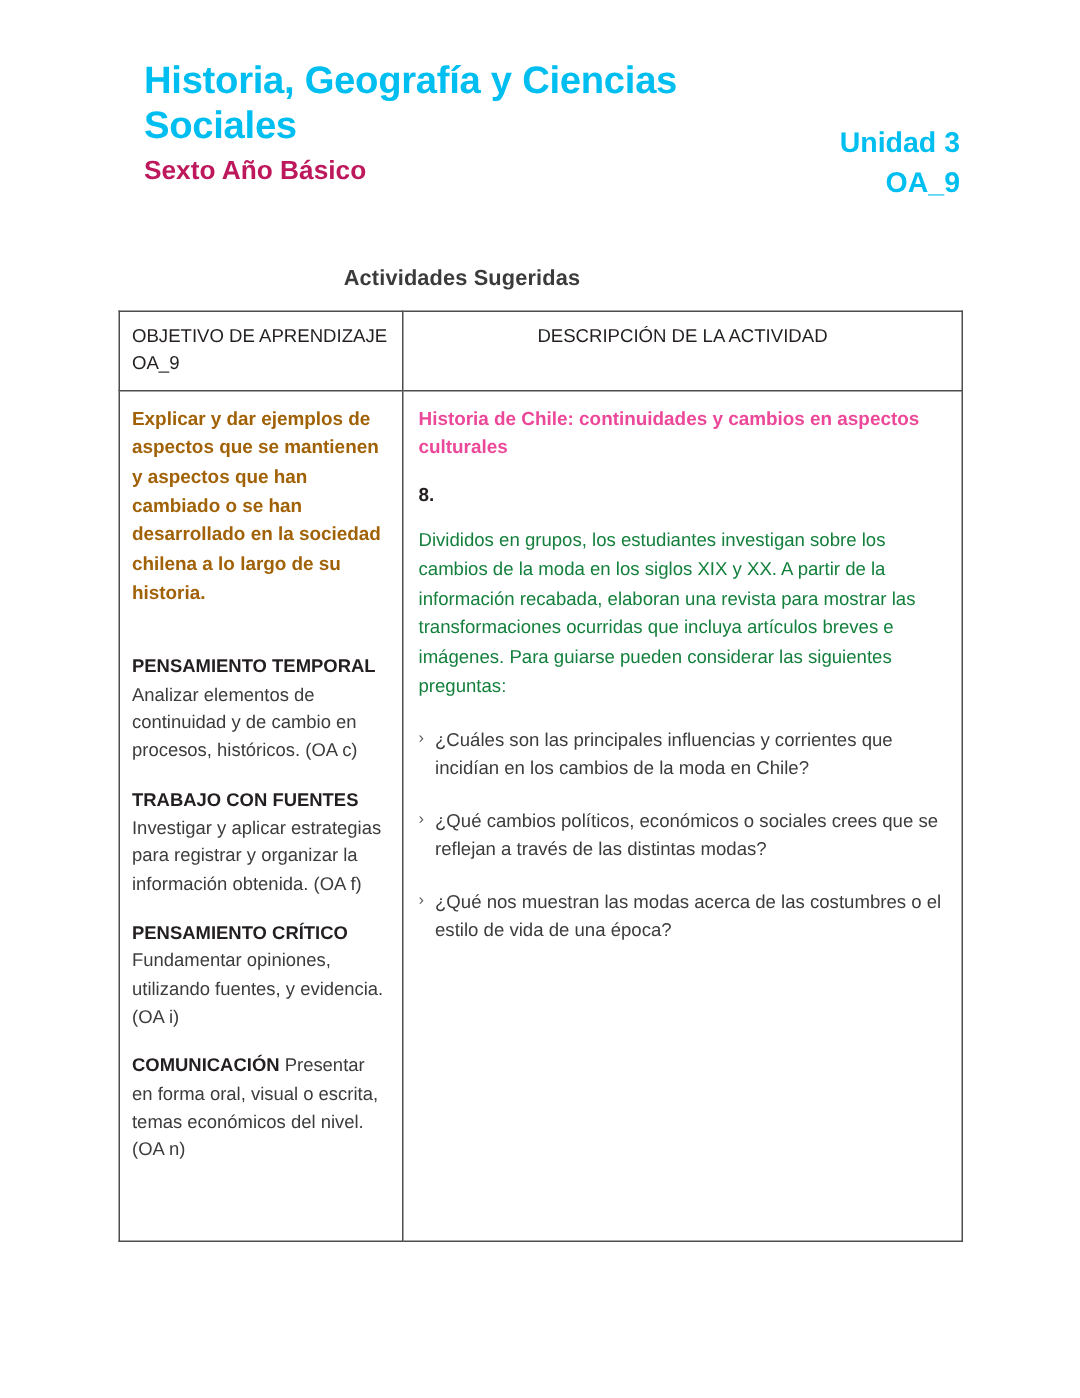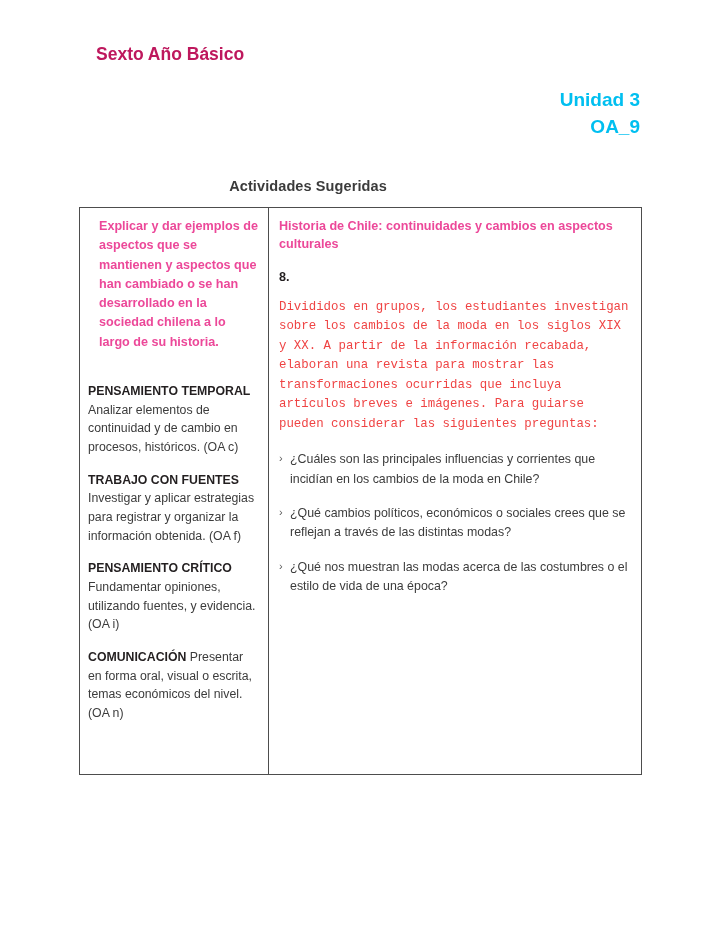--- a/index.html
+++ b/index.html
@@ -112,22 +112,22 @@
   .th-left  { text-align: left; }
   .th-right { text-align: center; }
 
   .head-row td { height: 44px; }
 
   
   .obj-statement {
     font-size: 12.6px;
     font-weight: bold;
     line-height: 1.53;
-    color: #ec4899;
-    margin: 0 0 30px 11px;
+    color: #a16207;
+    margin: 0 0 30px 0;
   }
   .skill-block {
     font-size: 12.3px;
     line-height: 1.52;
     color: #3c3c3c;
     margin: 0 0 14px 0;
   }
   .skill-block:last-child { margin-bottom: 0; }
   .skill-block .skill-name {
     font-weight: bold;
@@ -144,24 +144,23 @@
   }
   .act-number {
     font-size: 12.6px;
     font-weight: bold;
     color: #231f20;
     margin: 0 0 14px 0;
   }
   .act-paragraph {
     font-size: 12.4px;
     line-height: 1.57;
-    color: #ef4444;
+    color: #15803d;
     margin: 0 0 16px 0;
     text-align: left;
-    font-family: Liberation Mono, monospace;
   }
   .q-item {
     font-size: 12.4px;
     line-height: 1.57;
     color: #3c3c3c;
     margin: 0 0 15px 0;
     padding-left: 11px;
     position: relative;
   }
   .q-item:last-child { margin-bottom: 0; }
@@ -175,37 +174,50 @@
 
   .body-row td { height: 566px; }
 </style>
 </head>
 <body>
 
 <div class="page">
 
   <div class="header">
     <div class="header-row">
+      <div class="title-main">Historia, Geografía y Ciencias Sociales</div>
       <div class="title-sub">Sexto Año Básico</div>
       <div class="header-right">
         <span class="unit-line">Unidad 3</span>
         <span class="oa-line">OA_9</span>
       </div>
     </div>
   </div>
 
   <div class="section-title">Actividades Sugeridas</div>
 
   <div class="table-wrap">
     <table class="act-table">
       <colgroup>
         <col class="col-left">
         <col class="col-right">
       </colgroup>
       <tbody>
+        <tr class="head-row">
+          <td>
+            <div class="cell-pad-head-l">
+              <div class="th-text th-left">OBJETIVO DE APRENDIZAJE OA_9</div>
+            </div>
+          </td>
+          <td>
+            <div class="cell-pad-head-r">
+              <div class="th-text th-right">DESCRIPCIÓN DE LA ACTIVIDAD</div>
+            </div>
+          </td>
+        </tr>
         <tr class="body-row">
           <td>
             <div class="cell-pad-body-l">
               <p class="obj-statement">Explicar y dar ejemplos de aspectos que se mantienen y aspectos que han cambiado o se han desarrollado en la sociedad chilena a lo largo de su historia.</p>
 
               <p class="skill-block">
                 <span class="skill-name">PENSAMIENTO TEMPORAL</span><span> Analizar elementos de continuidad y de cambio en procesos, históricos. (OA c)</span>
               </p>
 
               <p class="skill-block">

